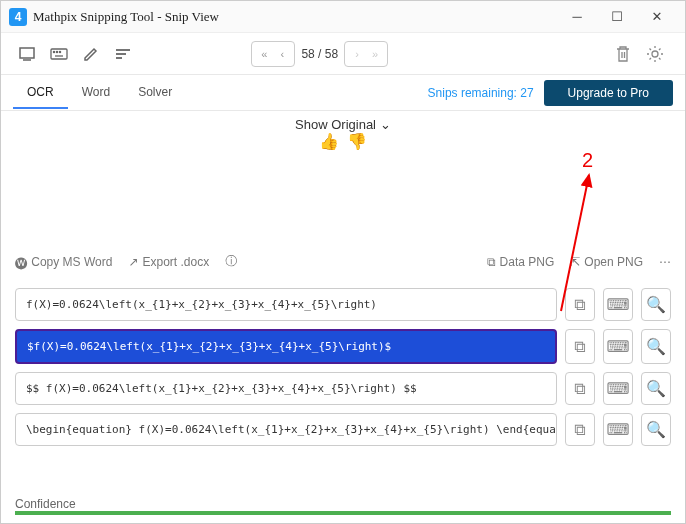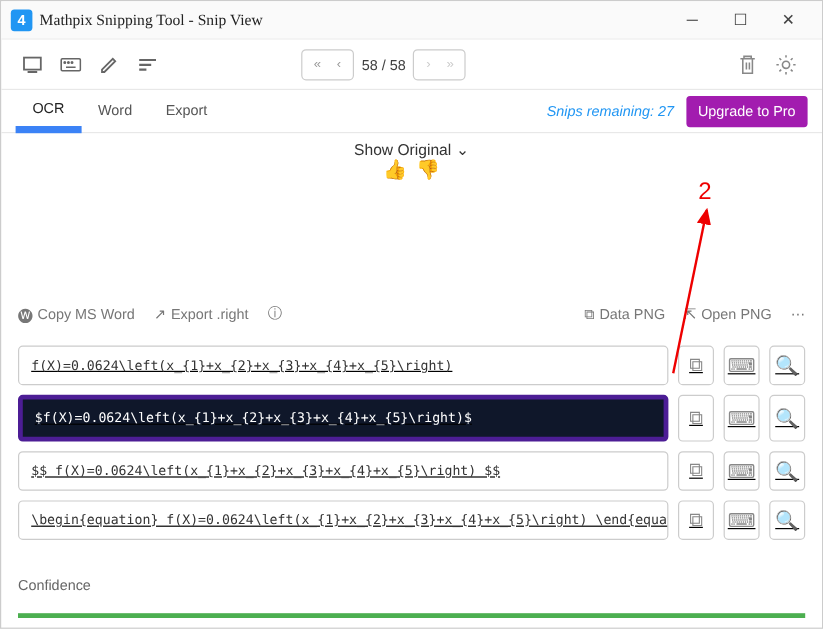--- a/index.html
+++ b/index.html
@@ -9,40 +9,40 @@
   .title { font-size: 13px; color: #222; flex: 1; font-family: Liberation Serif, serif; }
   .winbtn { width: 40px; height: 28px; display: flex; align-items: center; justify-content: center; font-size: 13px; color: #444; cursor: pointer; }
   .actionbar { height: 42px; display: flex; align-items: center; padding: 0 12px; border-bottom: 1px solid #e8e8e8; }
   .actionbar .ico { width: 28px; height: 28px; display: flex; align-items: center; justify-content: center; color: #666; cursor: pointer; margin-right: 4px; }
   .pager { display: flex; align-items: center; margin: 0 auto; gap: 6px; }
   .pager .pbox { border: 1px solid #ccc; border-radius: 4px; padding: 2px 3px; display: flex; }
   .pager .pbtn { width: 18px; height: 20px; display: flex; align-items: center; justify-content: center; color: #999; font-size: 11px; cursor: pointer; }
   .pager .pnum { font-size: 12px; color: #404040; }
   .tabs { height: 36px; display: flex; align-items: center; padding: 0 12px; gap: 0; border-bottom: 1px solid #e8e8e8; }
   .tab { padding: 8px 14px; font-size: 12px; color: #555; cursor: pointer; border-bottom: 2px solid transparent; }
-  .tab.active { border-bottom: 6px solid #3b82f6; color: #222; }
+  .tab.active { border-bottom: 2px solid #3b82f6; color: #222; }
   .upgrade-wrap { margin-left: auto; display: flex; align-items: center; gap: 10px; }
-  .remaining { color: #2196f3; font-size: 12px; font-style: italic; }
-  .upbtn { background: #a21caf; color: #fff; font-size: 12px; padding: 6px 10px; border-radius: 3px; cursor: pointer; }
+  .remaining { color: #2196f3; font-size: 12px; }
+  .upbtn { background: #0c4a6e; color: #fff; font-size: 12px; padding: 6px 24px; border-radius: 3px; cursor: pointer; }
   .orig-row { height: 30px; display: flex; align-items: center; padding: 6px 14px; justify-content: space-between; flex-direction: column; }
   .orig-row .lbl { font-size: 13px; color: #333; cursor: pointer; display: flex; align-items: center; gap: 4px; }
   .thumbs { display: flex; gap: 8px; color: #aaa; }
   .eqarea { position: relative; height: 105px; display: flex; align-items: center; justify-content: center; font-family: "Times New Roman", serif; font-size: 22px; font-style: italic; color: #000; }
   .eqarea .sub { font-size: 14px; font-style: normal; vertical-align: sub; }
   .anno2 { position: absolute; right: 92px; top: 8px; color: #e00; font-size: 20px; font-style: normal; font-weight: 500; }
   .arrow { position: absolute; pointer-events: none; }
   .exportbar { height: 32px; display: flex; align-items: center; padding: 0 14px; gap: 16px; font-size: 12px; color: #777; border-bottom: 1px solid transparent; }
   .exportbar .grp { display: flex; align-items: center; gap: 4px; cursor: pointer; }
-  .codes { padding: 10px 14px; display: flex; flex-direction: column; gap: 8px; text-decoration: underline; }
+  .codes { padding: 10px 14px; display: flex; flex-direction: column; gap: 8px; }
   .coderow { display: flex; align-items: stretch; gap: 8px; }
   .codebox { flex: 1; border: 1px solid #ccc; border-radius: 4px; padding: 9px 10px; font-family: "Consolas", monospace; font-size: 11px; color: #333; white-space: nowrap; overflow: hidden; text-overflow: clip; }
-  .codebox.selected { background: #0f172a; color: #fff; border: 4px solid #4c1d95; }
+  .codebox.selected { background: #1d4ed8; color: #fff; border: 2px solid #4c1d95; }
   .rowbtn { width: 30px; border: 1px solid #ccc; border-radius: 4px; display: flex; align-items: center; justify-content: center; color: #888; cursor: pointer; }
   .confbar { margin-top: auto; padding: 10px 14px 8px; }
-  .conflbl { font-size: 12px; color: #666; margin-bottom: 16px; }
+  .conflbl { font-size: 12px; color: #666; margin-bottom: 0; }
   .confline { height: 4px; background: #4caf50; width: 100%; }
   svg { display: block; }
 </style>
 </head>
 <body>
 
 <div class="titlebar">
   <div class="logo">4</div>
   <div class="title">Mathpix Snipping Tool - Snip View</div>
   <div class="winbtn">─</div>
@@ -100,21 +100,21 @@
       <svg width="18" height="18" viewBox="0 0 18 18" fill="none" stroke="#888" stroke-width="1.3">
         <circle cx="9" cy="9" r="3"></circle>
         <path d="M9 1 V3 M9 15 V17 M1 9 H3 M15 9 H17 M3.5 3.5 L5 5 M13 13 L14.5 14.5 M3.5 14.5 L5 13 M13 5 L14.5 3.5"></path>
       </svg>
     </div>
 </div>
 
 <div class="tabs">
   <div class="tab active">OCR</div>
   <div class="tab">Word</div>
-  <div class="tab">Export</div>
+  <div class="tab">Solver</div>
   <div class="upgrade-wrap">
     <div class="remaining">Snips remaining: 27</div>
     <div class="upbtn">Upgrade to Pro</div>
   </div>
 </div>
 
 <div class="orig-row">
   <div class="lbl">
       <span>Show Original</span>
       <span>⌄</span>
@@ -137,21 +137,21 @@
   </svg>
 </div>
 
 <div class="exportbar">
   <div class="grp">
       <span>🅦</span>
       <span>Copy MS Word</span>
     </div>
   <div class="grp">
       <span>↗</span>
-      <span>Export .right</span>
+      <span>Export .docx</span>
     </div>
   <div class="grp">ⓘ</div>
   <div style="margin-left:auto;display:flex;gap:16px">
     <div class="grp">
         <span>⧉</span>
         <span>Data PNG</span>
       </div>
     <div class="grp">
         <span>⇱</span>
         <span>Open PNG</span>

